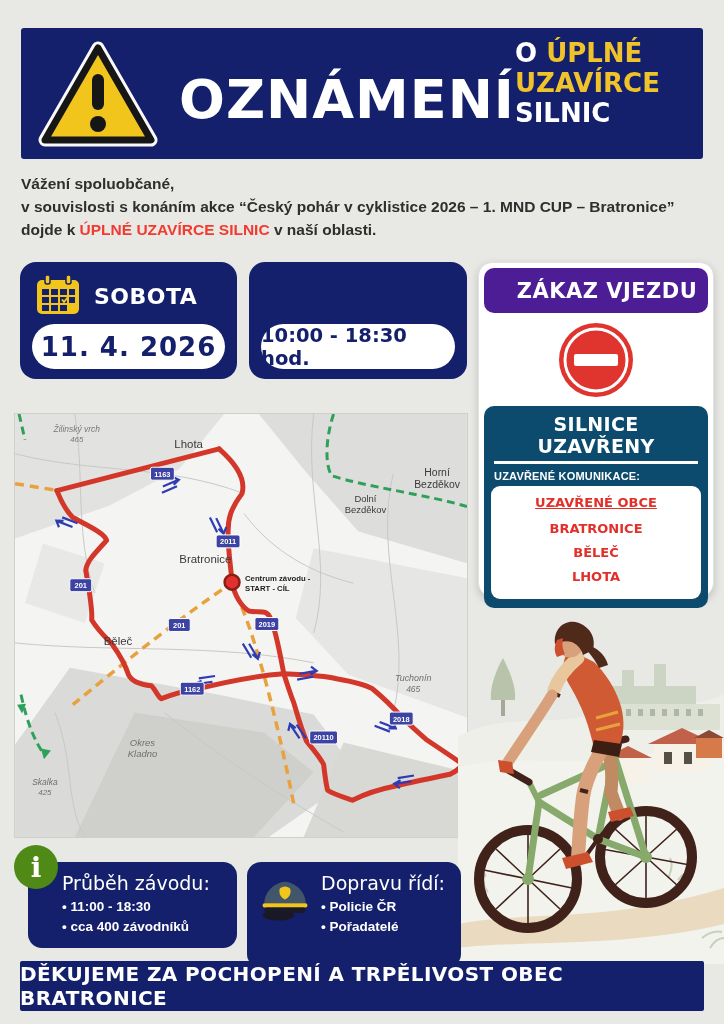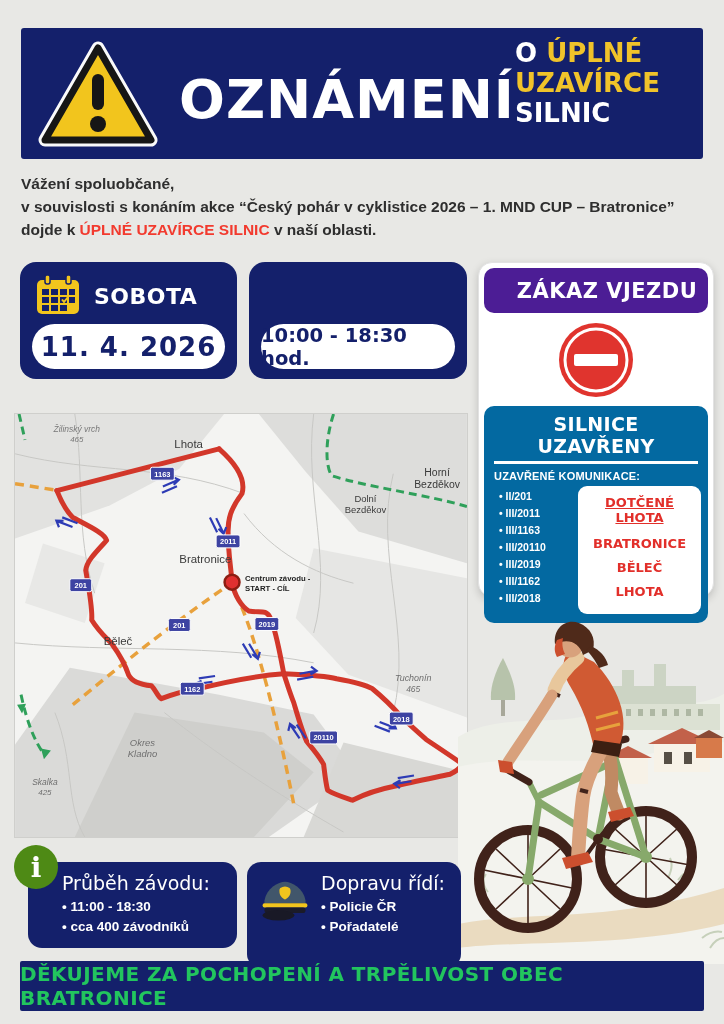--- a/index.html
+++ b/index.html
@@ -27,21 +27,21 @@
   .ibox .big-label.small{font-size:19px;line-height:21px;}
   .pill{position:absolute;left:12px;right:12px;bottom:10px;height:45px;background:#ffffff;border-radius:23px;display:flex;align-items:center;justify-content:center;
     font-family:"DejaVu Sans",sans-serif;font-weight:700;color:#14206b;}
   .pill.date{font-size:26px;letter-spacing:1px;}
   .pill.time{font-size:19.5px;}
   
   .card{position:absolute;left:478px;top:262px;width:234px;height:333px;background:#ffffff;border:1px solid #e2e2e2;border-radius:14px;box-shadow:0 3px 8px rgba(0,0,0,.18);}
   .card .banner{margin:5px;height:45px;border-radius:10px;background:#4c1d95;display:flex;align-items:center;justify-content:center;
     font-family:"DejaVu Sans",sans-serif;font-weight:700;font-size:21px;color:#fff;letter-spacing:.5px;padding-left:22px;}
   .sign-wrap{width:76px;height:76px;margin:9px auto 8px;}
-  .red-panel{margin:5px;border-radius:10px;background:#0369a1;padding:7px 7px 9px;color:#fff;}
+  .red-panel{margin:5px;border-radius:10px;background:#0c4a6e;padding:7px 7px 9px;color:#fff;}
   .rp-title{font-family:"DejaVu Sans",sans-serif;font-weight:700;font-size:19px;text-align:center;letter-spacing:.3px;
     border-bottom:3px solid #fff;padding-bottom:4px;margin:0 3px 6px;}
   .rp-label{font-weight:700;font-size:11px;letter-spacing:.2px;margin:0 0 4px 3px;}
   .rp-flex{display:flex;gap:5px;align-items:flex-start;}
   .roads{list-style:none;margin:2px 0 0;padding:0 0 0 8px;width:74px;font-weight:700;font-size:10.5px;line-height:17px;}
   .roads li::before{content:"• ";}
   .villages{flex:1;background:#fff;border-radius:9px;padding:9px 4px 10px;text-align:center;color:#e22f2a;}
   .v-title{font-family:"DejaVu Sans",sans-serif;font-weight:700;font-size:13px;text-decoration:underline;margin-bottom:7px;}
   .village{font-family:"DejaVu Sans",sans-serif;font-weight:700;font-size:13px;line-height:24px;}
   
@@ -53,21 +53,21 @@
   .bbox-title{font-family:"DejaVu Sans",sans-serif;font-weight:400;font-size:19px;color:#fff;margin:10px 0 3px 0;}
   .bbox ul{list-style:none;margin:0;padding:0;font-weight:700;font-size:13.5px;line-height:20px;color:#fff;}
   .bbox ul li::before{content:"•  ";}
   .race-inner{padding-left:34px;}
   .traffic-inner{display:flex;gap:8px;padding-left:10px;align-items:flex-start;}
   .info-circle{position:absolute;left:14px;top:845px;width:44px;height:44px;border-radius:50%;background:#4e8a15;
     display:flex;align-items:center;justify-content:center;color:#fff;font-family:"DejaVu Serif",serif;font-weight:700;font-size:28px;z-index:3;}
   .cap-wrap{width:56px;height:46px;margin-top:16px;flex:none;}
   
   .footer{position:absolute;left:20px;top:961px;width:684px;height:50px;display:flex;align-items:center;justify-content:center;
-    font-family:"DejaVu Sans",sans-serif;font-weight:700;font-size:20px;color:#22c55e;letter-spacing:.4px;border-radius:2px;}
+    font-family:"DejaVu Sans",sans-serif;font-weight:700;font-size:20px;color:#ffffff;letter-spacing:.4px;border-radius:2px;}
   .cyclist{position:absolute;left:458px;top:592px;width:266px;height:372px;}
 </style>
 </head>
 <body>
 
 <div class="poster">
 
   <div class="header navy">
     <div class="tri-wrap">
       <svg viewBox="0 0 122 108" width="122" height="108">
@@ -127,31 +127,22 @@
       <svg viewBox="0 0 76 76" width="76" height="76">
         <circle cx="38" cy="38" r="37" fill="#e0342e"></circle>
         <circle cx="38" cy="38" r="31" fill="none" stroke="#ffffff" stroke-width="3"></circle>
         <rect x="16" y="32" width="44" height="12" rx="2" fill="#ffffff"></rect>
       </svg>
     </div>
     <div class="red-panel">
       <div class="rp-title">SILNICE UZAVŘENY</div>
       <div class="rp-label">UZAVŘENÉ KOMUNIKACE:</div>
       <div class="rp-flex">
-        <ul class="roads">
-          <li>II/201</li>
-          <li>III/2011</li>
-          <li>III/1163</li>
-          <li>III/20110</li>
-          <li>III/2019</li>
-          <li>III/1162</li>
-          <li>III/2018</li>
-        </ul>
         <div class="villages">
-          <div class="v-title">DOTČENÉ LHOTA</div>
+          <div class="v-title">UZAVŘENÉ OBCE</div>
           <div class="village">BRATRONICE</div>
           <div class="village">BĚLEČ</div>
           <div class="village">LHOTA</div>
         </div>
       </div>
     </div>
   </div>
 
   <div class="map">
     <svg viewBox="0 0 454 425" width="452" height="423">

